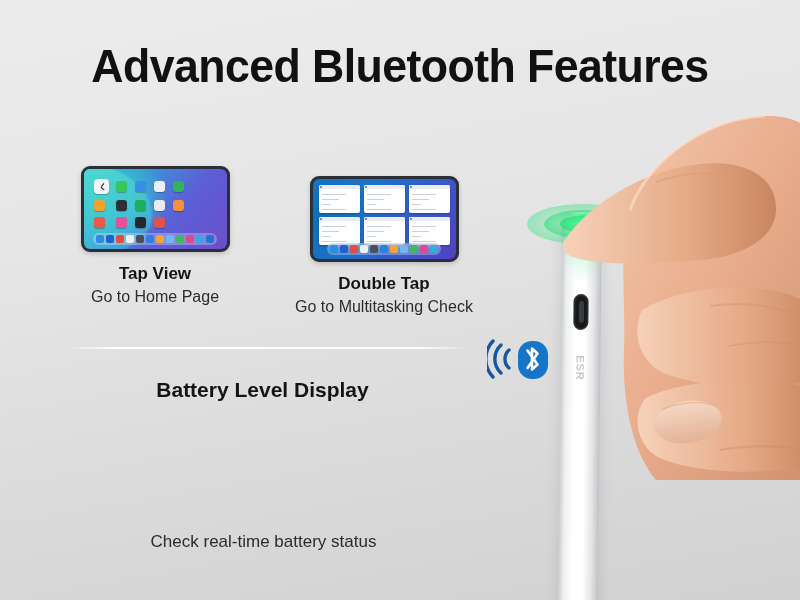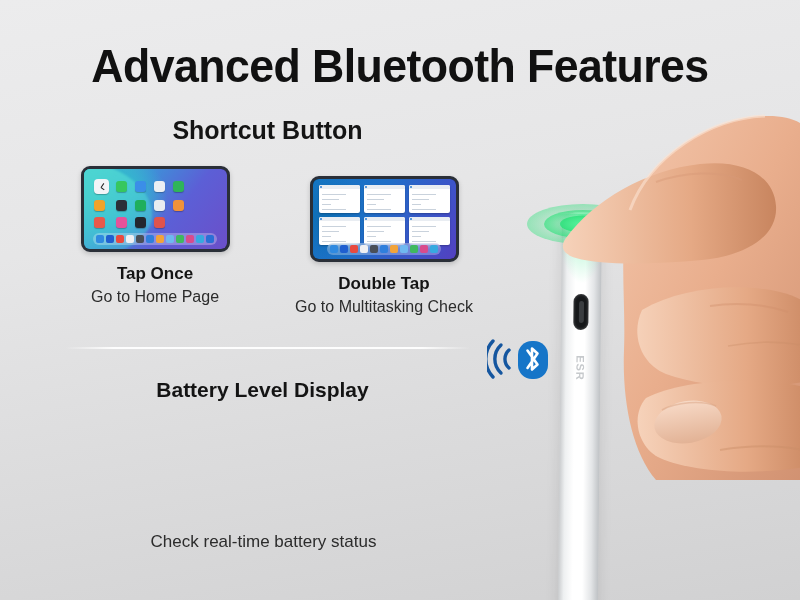--- a/index.html
+++ b/index.html
@@ -369,21 +369,20 @@
   
   #hand { position: absolute; left: 560px; top: 60px; width: 260px; height: 420px; }
 </style>
 </head>
 <body>
 
 <div id="stage">
 
   <div class="title">Advanced Bluetooth Features</div>
 
-  <div class="sec-head" id="shortcut-head">Shortcut Button</div>
 
   <div class="tablet-block" id="tablet-block-1">
     <div class="tablet" id="tablet-1">
       <div class="screen">
         <div class="wall-home"></div>
         <div class="app-grid" id="home-apps">
             <div class="app clock"></div>
             <div class="app" style="background: rgb(55, 199, 94);"></div>
             <div class="app" style="background: rgb(59, 142, 232);"></div>
             <div class="app" style="background: rgb(236, 239, 243);"></div>
@@ -407,21 +406,21 @@
             <div class="d" style="background: rgb(47, 127, 220);"></div>
             <div class="d" style="background: rgb(242, 163, 58);"></div>
             <div class="d" style="background: rgb(111, 184, 240);"></div>
             <div class="d" style="background: rgb(63, 184, 95);"></div>
             <div class="d" style="background: rgb(217, 75, 140);"></div>
             <div class="d" style="background: rgb(55, 169, 224);"></div>
             <div class="d" style="background: rgb(42, 111, 214);"></div>
           </div>
       </div>
     </div>
-    <div class="cap-bold">Tap Once</div>
+    <div class="cap-bold">Tap View</div>
     <div class="cap-sub">Go to Home Page</div>
   </div>
 
   <div class="tablet-block" id="tablet-block-2">
     <div class="tablet" id="tablet-2">
       <div class="screen">
         <div class="wall-multi"></div>
         <div class="cards" id="multi-cards">
             <div class="card">
               <div class="bar"></div>

